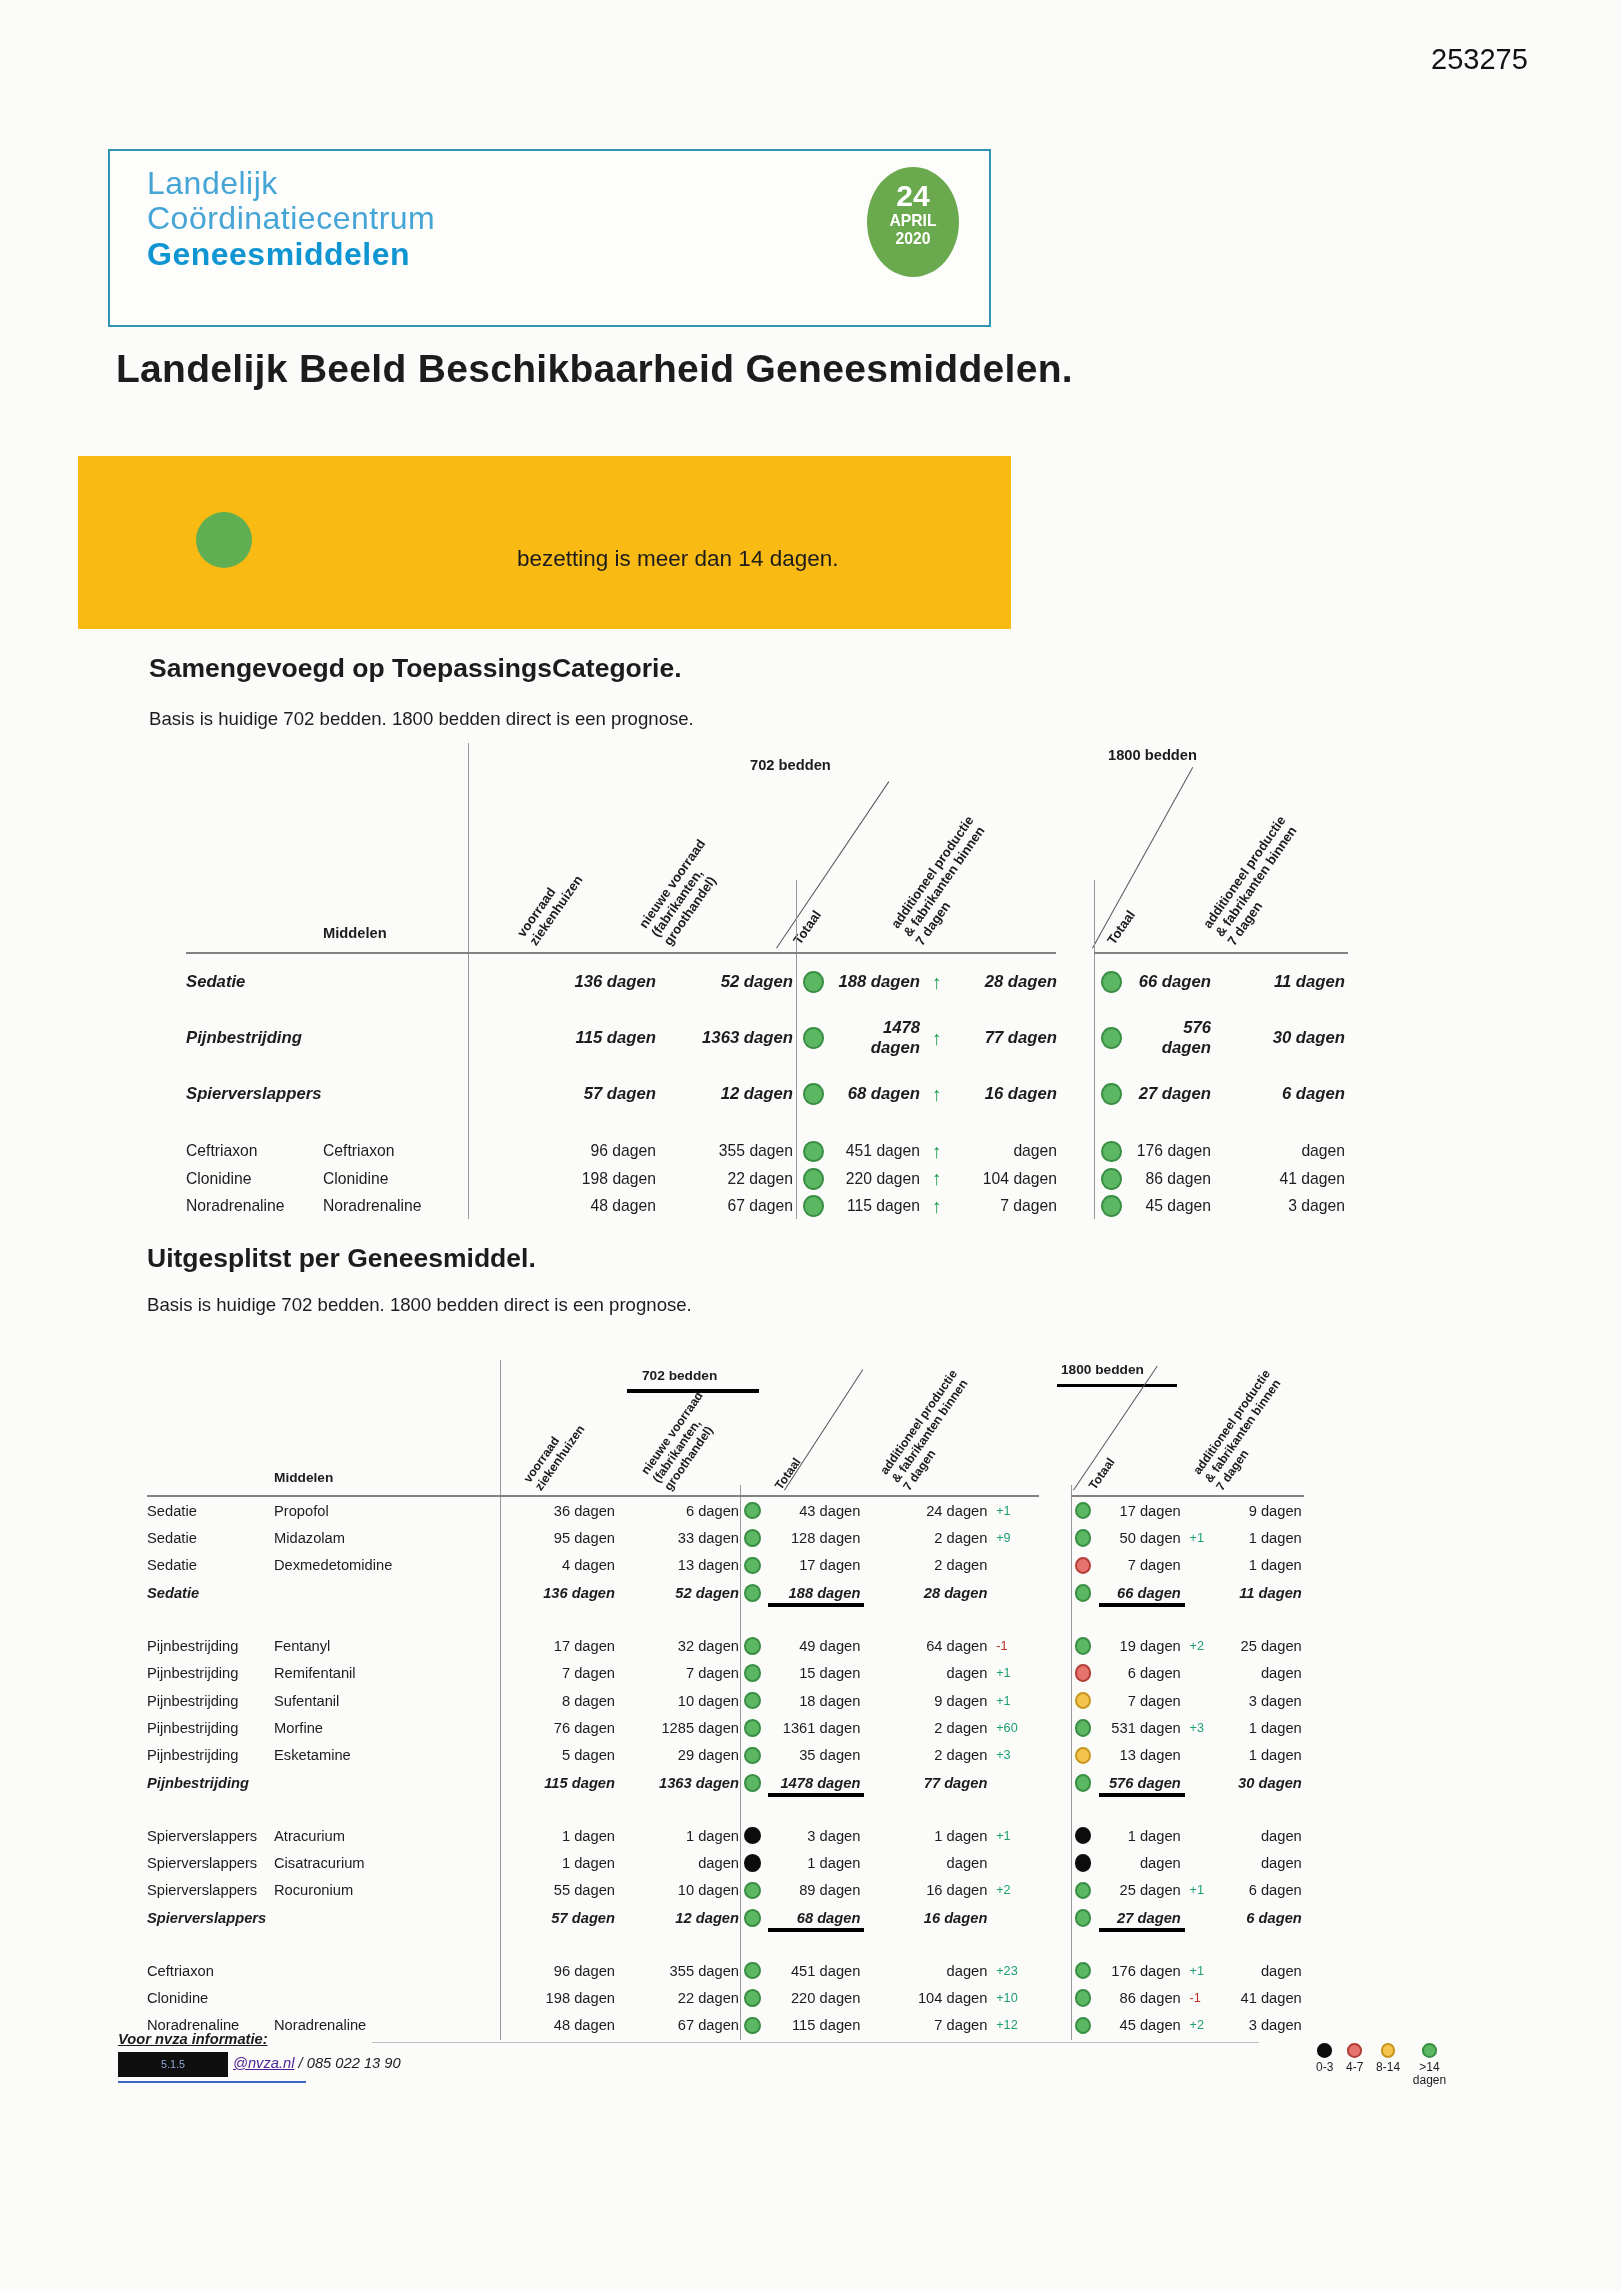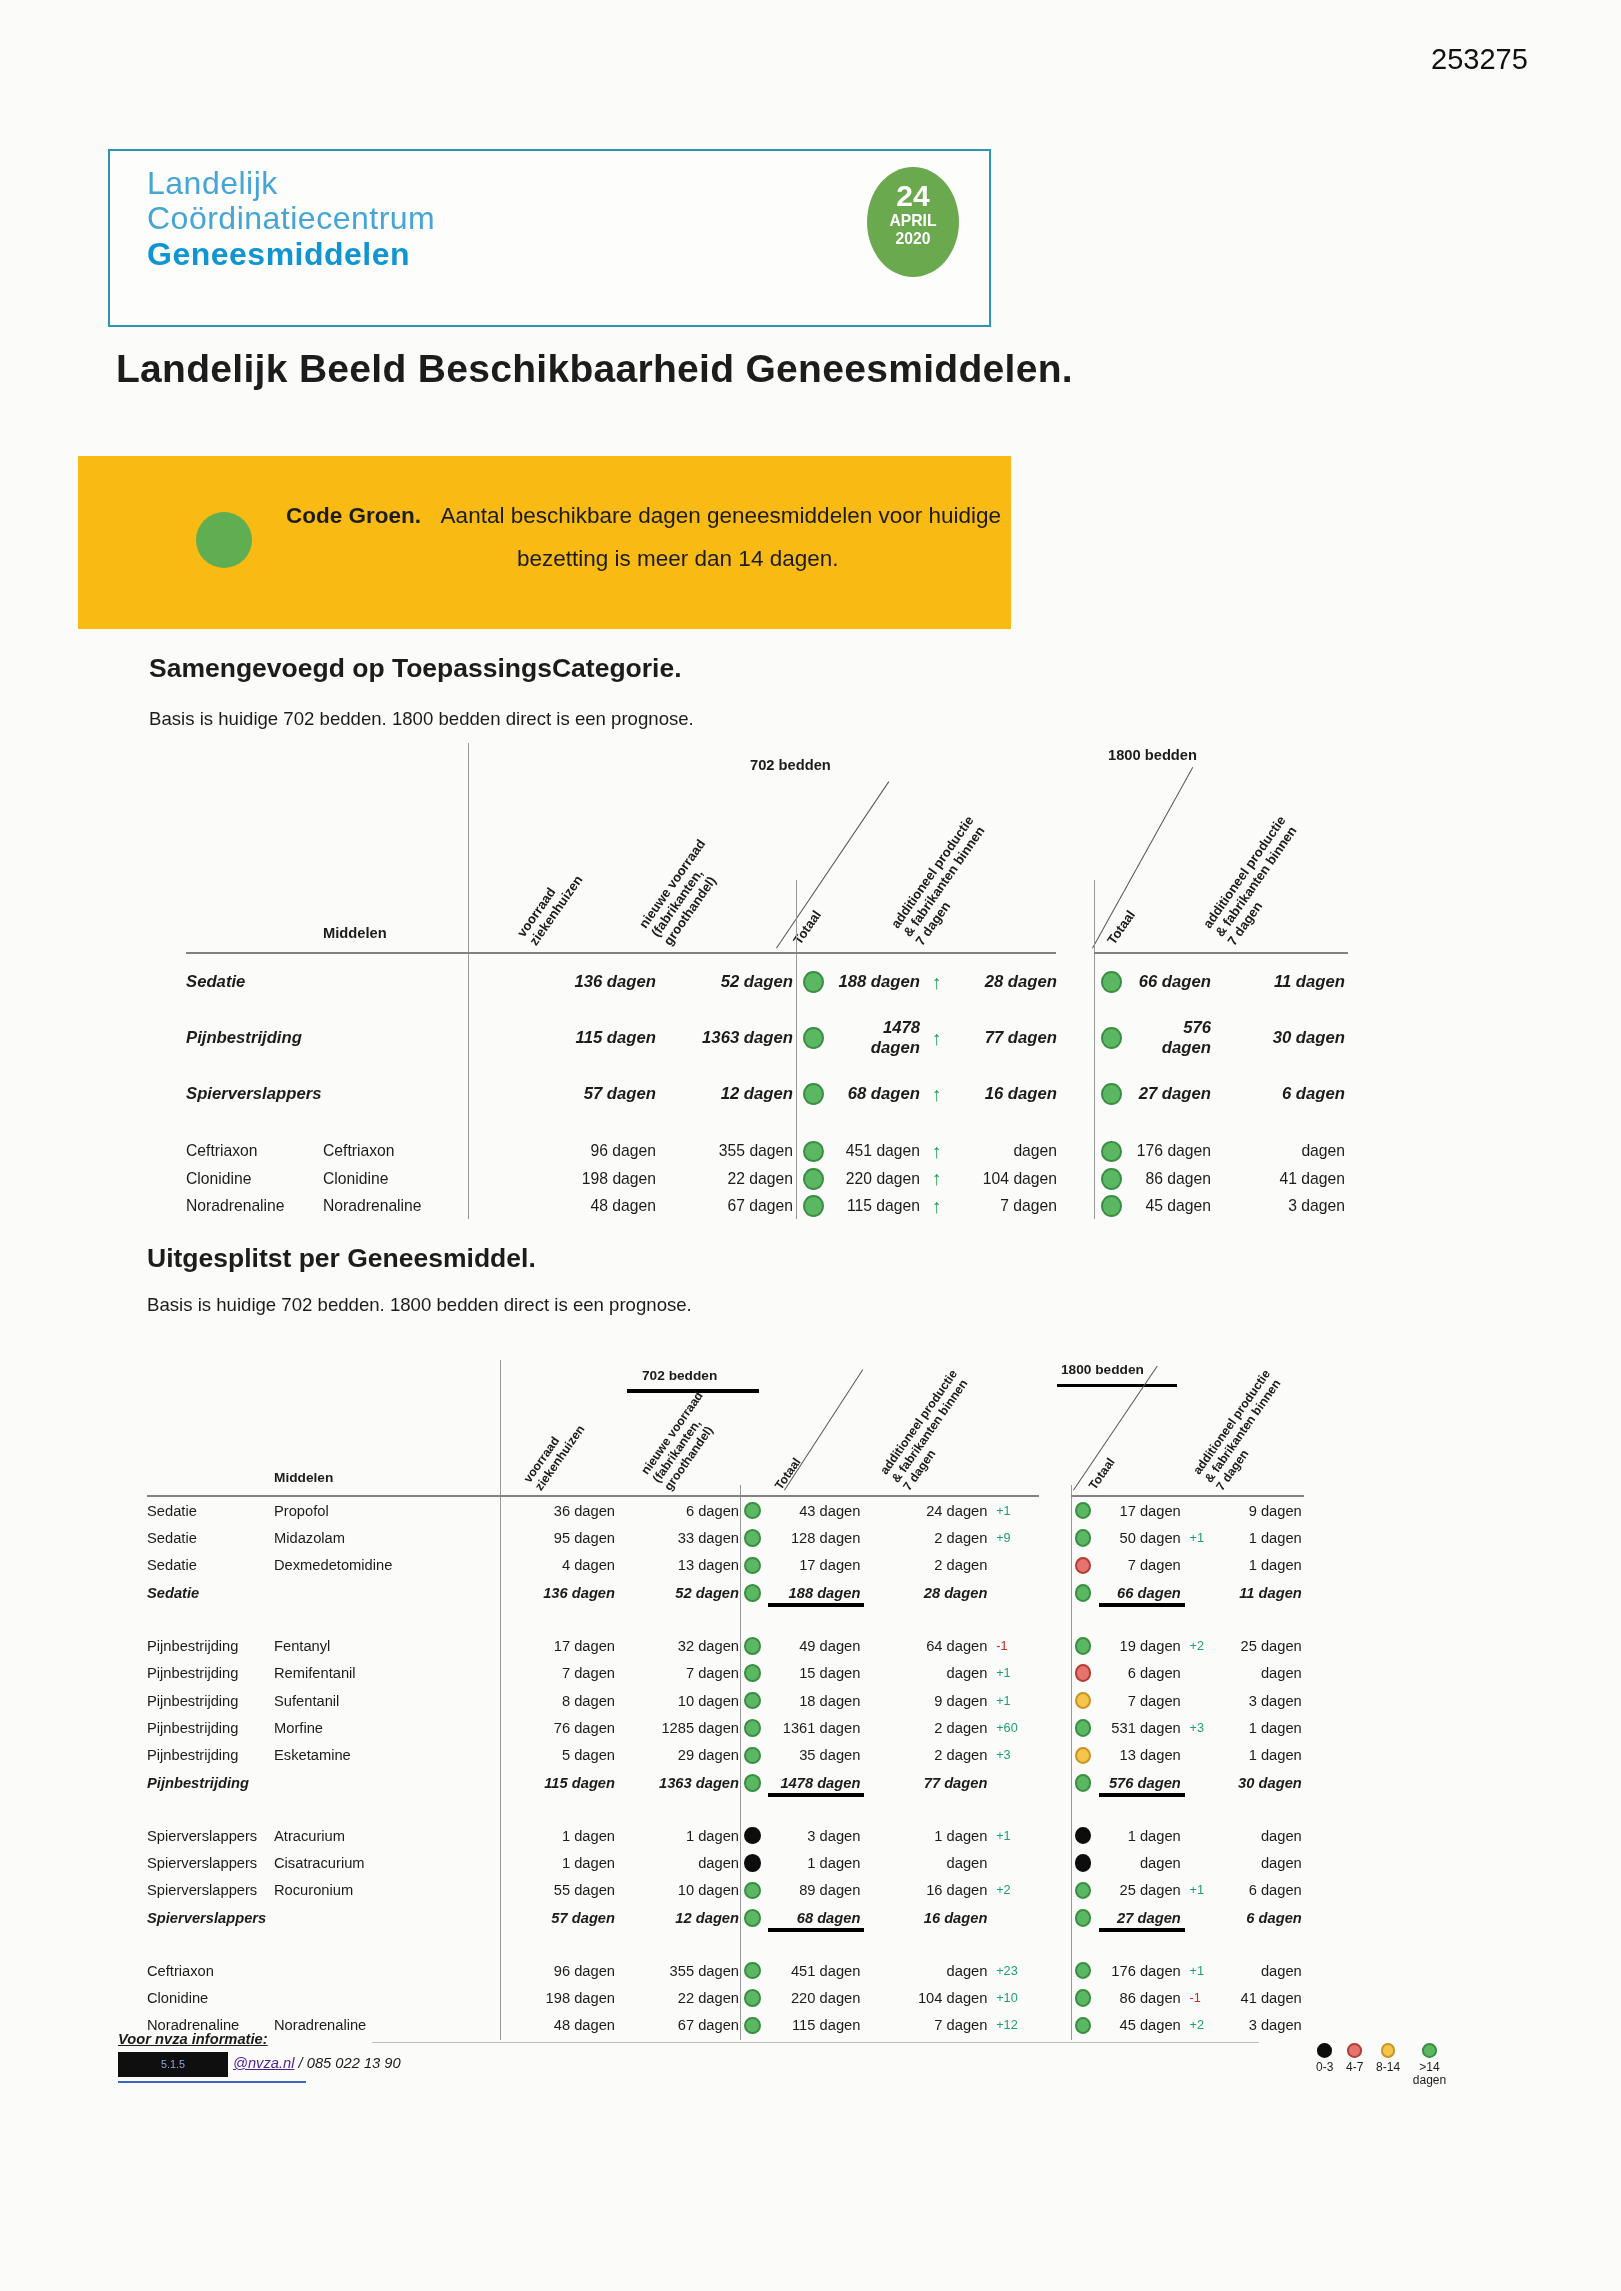--- a/index.html
+++ b/index.html
@@ -108,23 +108,20 @@
       <div class="d">24</div>
       <div class="m">APRIL</div>
       <div class="y">2020</div>
     </div>
   </div>
 
   <div class="abs" id="title">Landelijk Beeld Beschikbaarheid Geneesmiddelen.</div>
 
   <div class="abs banner">
     <div class="bdot"></div>
-    <div class="bl1">
-      <b>Code Groen.</b><span>Aantal beschikbare dagen geneesmiddelen voor huidige</span>
-    </div>
     <div class="bl2">bezetting is meer dan 14 dagen.</div>
   </div>
 
   <div class="abs shead" style="left:149px;top:653px;">Samengevoegd op ToepassingsCategorie.</div>
   <div class="abs ssub" style="left:149px;top:708px;">Basis is huidige 702 bedden. 1800 bedden direct is een prognose.</div>
 
   <div class="tbl t1" style="left:186px;top:743px;width:1161px;height:478px;">
     <div class="thead" style="height:211px;">
       <span class="mlbl" style="left:137px;top:182px;">Middelen</span>
       <span class="bedden" style="left:564px;top:13.7px;">702 bedden</span>

